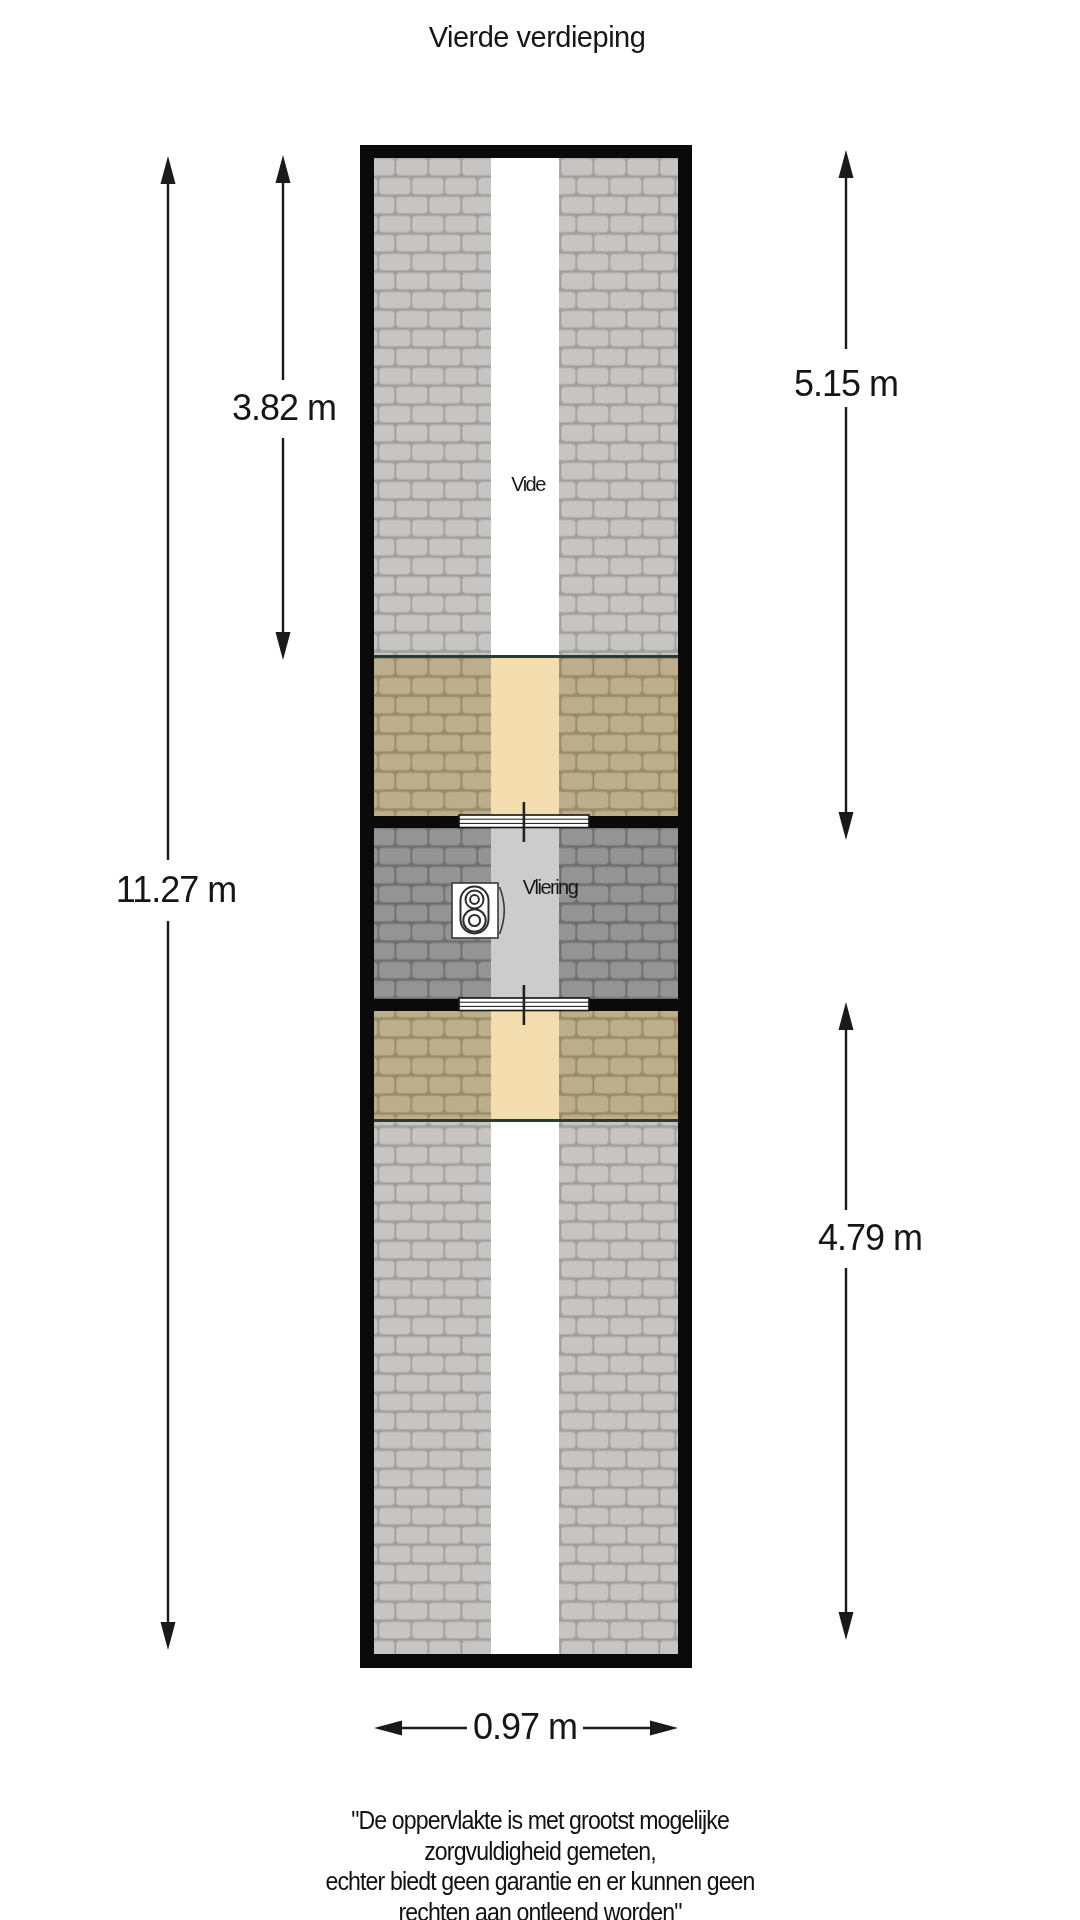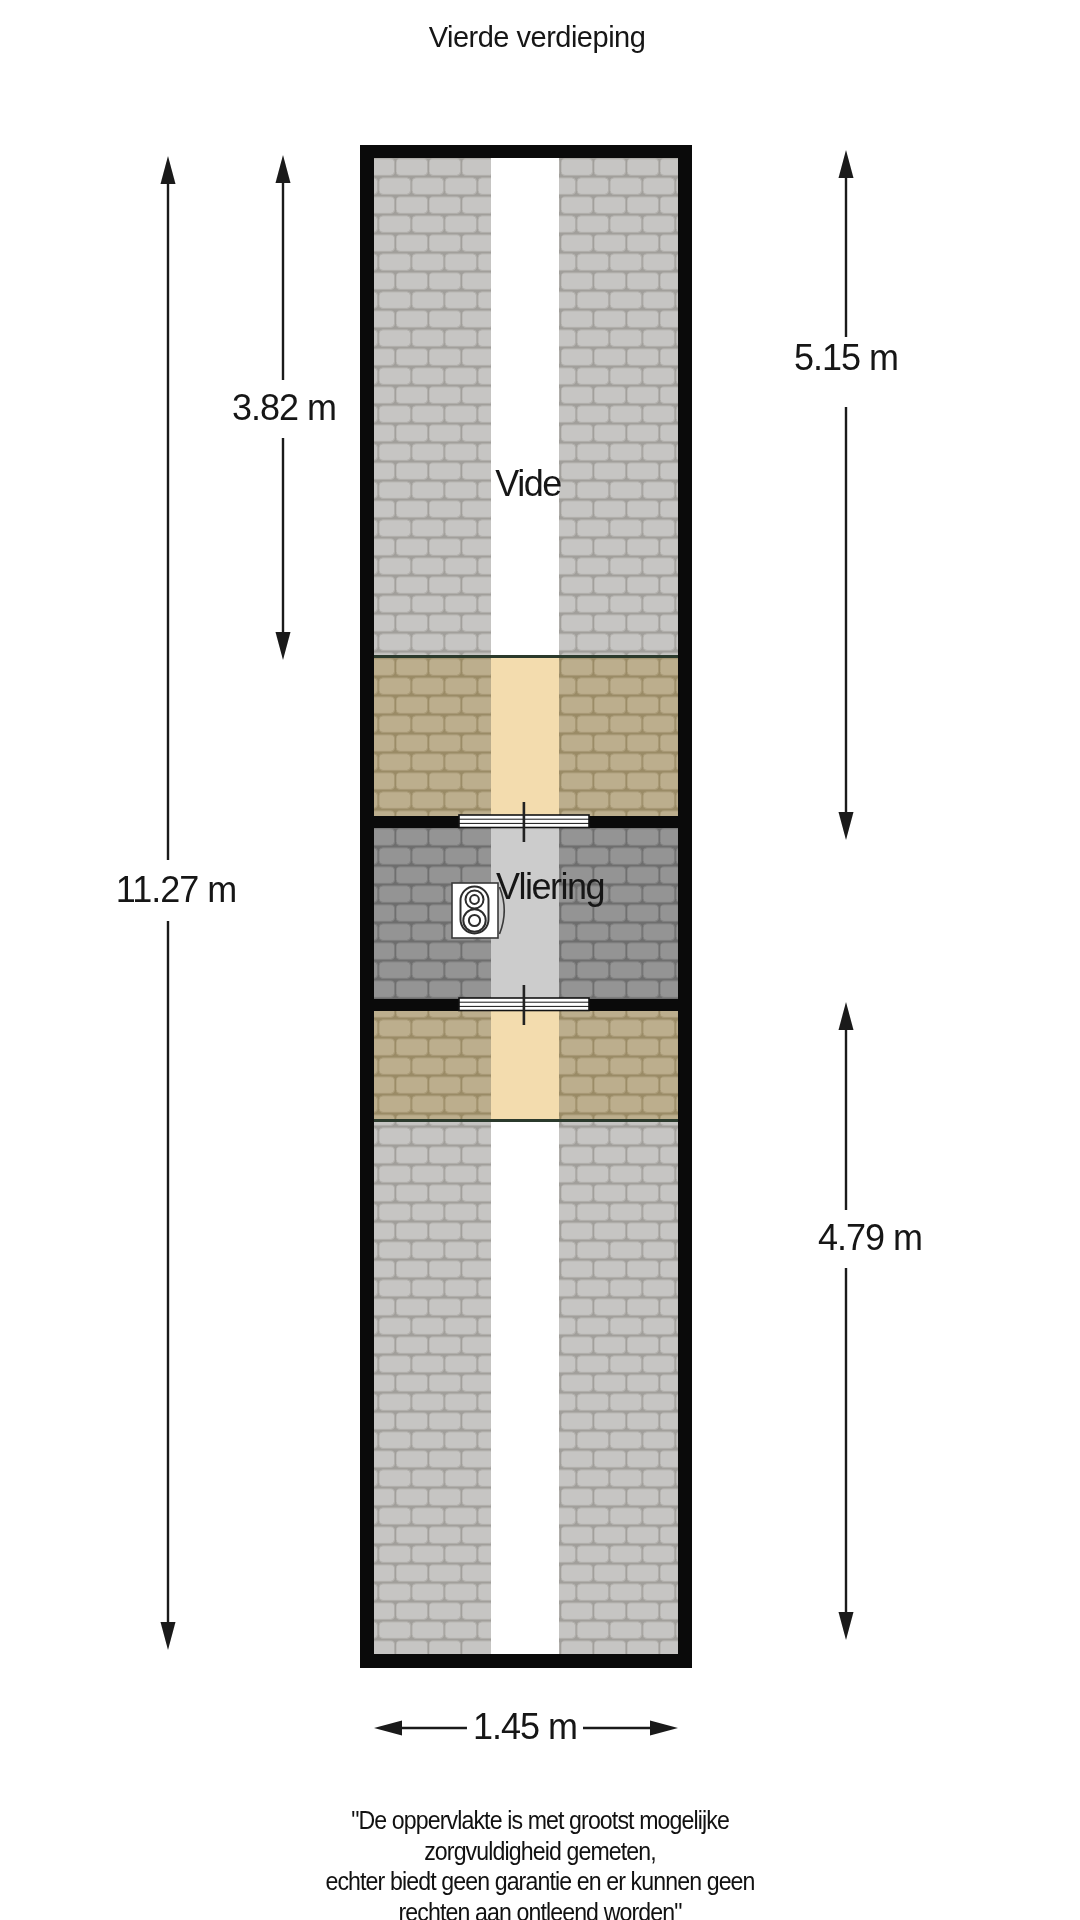--- a/index.html
+++ b/index.html
@@ -3,21 +3,21 @@
 <meta charset="utf-8">
 <style>
   html,body{margin:0;padding:0;background:#ffffff;}
   #page{position:relative;width:1080px;height:1920px;background:#ffffff;overflow:hidden;
         font-family:"Liberation Sans", sans-serif;color:#1a1a1a;}
   #plan-svg{position:absolute;left:0;top:0;width:1080px;height:1920px;}
   .lbl{position:absolute;transform:translate(-50%,-50%);white-space:nowrap;
        font-family:"Liberation Sans", sans-serif;color:#161616;}
   .title{font-size:29px;letter-spacing:-0.5px;}
   .dim{font-size:36px;letter-spacing:-1px;background:#ffffff;padding:0 6px;}
-  .room{font-size:36px;letter-spacing:-1.5px;background:transparent;}
+  .room{font-size:20px;letter-spacing:-1.5px;background:transparent;}
   .footer{position:absolute;left:540px;top:1805px;transform:translateX(-50%) scaleX(0.89);
           text-align:center;font-size:26px;letter-spacing:-1px;line-height:30.5px;color:#111;}
 </style>
 </head>
 <body>
 
 <div id="page">
 
   <svg id="plan-svg" viewBox="0 0 1080 1920" xmlns="http://www.w3.org/2000/svg">
     <defs>
@@ -151,27 +151,27 @@
         <polygon points="374,1728 402,1720.5 402,1735.5" stroke="none"></polygon>
         <polygon points="678,1728 650,1720.5 650,1735.5" stroke="none"></polygon>
       </g>
     </g>
   </svg>
 
   <div class="lbl title" style="left:503px;top:37px;margin-left:34px;">Vierde verdieping</div>
 
   <div class="lbl dim" style="left:284px;top:408px;text-align:right;">3.82 m</div>
 
-  <div class="lbl dim" style="left:846px;top:358px;">5.15 m</div>
+  <div class="lbl dim" style="left:846px;top:384px;">5.15 m</div>
 
   <div class="lbl dim" style="left:169px;top:890px;margin-left:7px;">11.27 m</div>
 
   <div class="lbl dim" style="left:870px;top:1238px;">4.79 m</div>
 
-  <div class="lbl dim" style="left:525px;top:1727px;">1.45 m</div>
+  <div class="lbl dim" style="left:525px;top:1727px;">0.97 m</div>
 
   <div class="lbl room" style="left:528px;top:484px;">Vide</div>
 
   <div class="lbl room" style="left:550px;top:887px;">Vliering</div>
 
   <div class="footer">
     <div>"De oppervlakte is met grootst mogelijke zorgvuldigheid gemeten,</div>
     <div>echter biedt geen garantie en er kunnen geen rechten aan ontleend worden"</div>
 
   </div>

